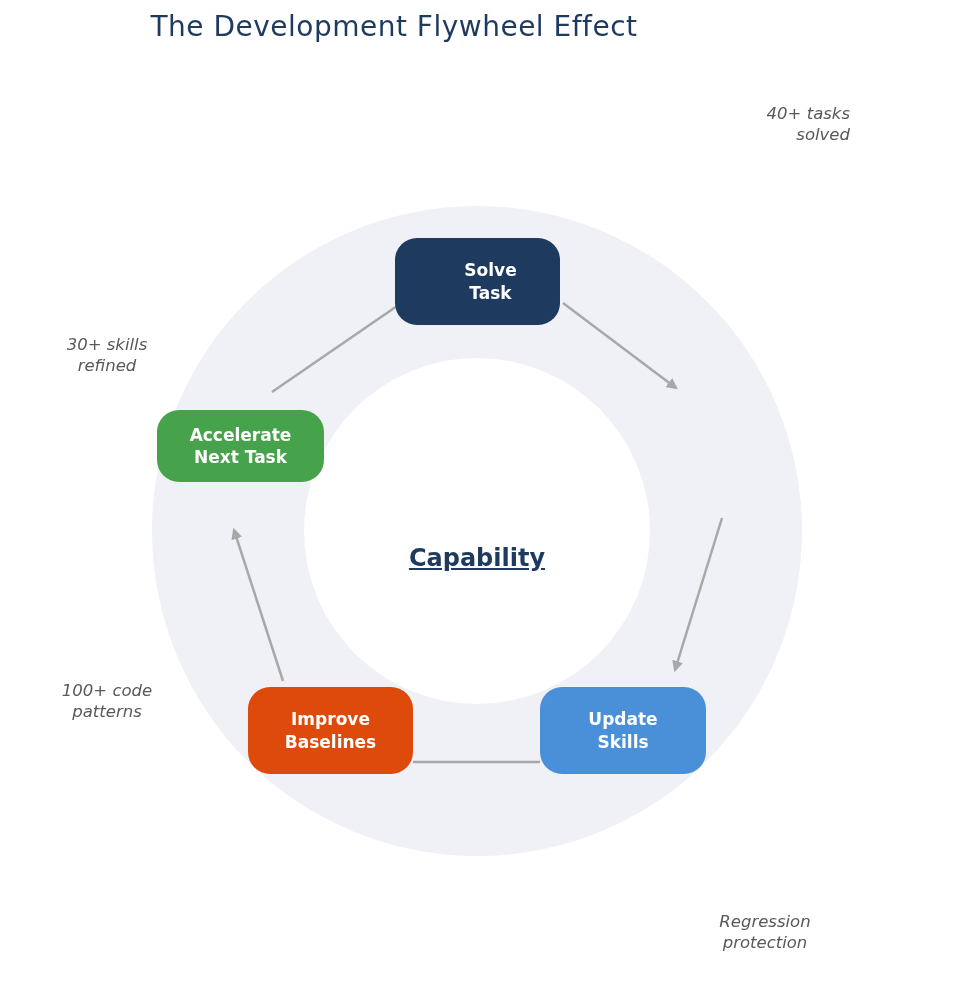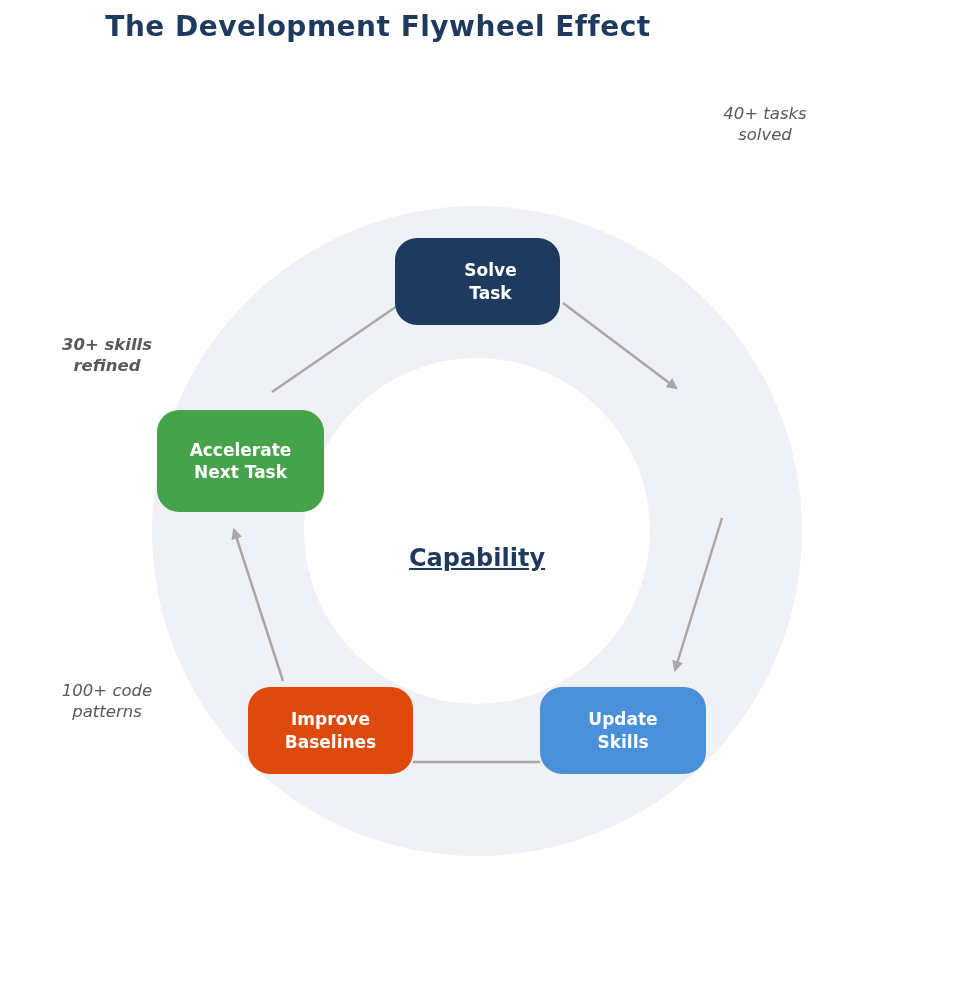--- a/index.html
+++ b/index.html
@@ -4,22 +4,22 @@
 <style>
   * { margin: 0; padding: 0; box-sizing: border-box; }
   html, body { background: #ffffff; }
   body {
     font-family: "DejaVu Sans", "Liberation Sans", sans-serif;
     width: 954px; height: 1007px; position: relative; overflow: hidden;
   }
   .stage { position: absolute; left: 0; top: 0; width: 954px; height: 1007px; }
 
   .diagram-title {
-    position: absolute; left: 0; top: 10px; width: 756px;
-    text-align: center; font-size: 28px; font-weight: bold;
+    position: absolute; left: 16px; top: 10px; width: 756px;
+    text-align: center; font-size: 28px; font-weight: normal;
     letter-spacing: 0.5px;
   }
 
   .ring-outer {
     position: absolute; left: 152px; top: 206px;
     width: 650px; height: 650px; border-radius: 50%;
   }
   .ring-inner {
     position: absolute; left: 304px; top: 358px;
     width: 346px; height: 346px; border-radius: 50%;
@@ -31,35 +31,35 @@
   .node {
     position: absolute; border-radius: 22px;
     display: flex; align-items: center; justify-content: center;
     color: #ffffff; font-weight: bold; font-size: 17px;
     line-height: 1.3; text-align: center; white-space: pre-line;
   }
   .node-solve      { left: 395px; top: 238px; width: 165px; height: 87px; padding-left: 26px; }
   .node-extract    { left: 631px; top: 410px; width: 164px; height: 86px; }
   .node-update     { left: 540px; top: 687px; width: 166px; height: 87px; }
   .node-improve    { left: 248px; top: 687px; width: 165px; height: 87px; }
-  .node-accelerate { left: 157px; top: 410px; width: 167px; height: 102px; }
+  .node-accelerate { left: 157px; top: 410px; width: 167px; height: 72px; }
 
   .center-line {
     position: absolute; left: 304px; width: 346px; height: 30px;
     text-align: center; font-size: 24px; font-weight: bold;
   }
   .center-line-1 { top: 497px; }
   .center-line-2 { top: 544px; }
 
   .annotation {
     position: absolute; width: 170px; text-align: center;
     font-style: italic; font-size: 16.5px; line-height: 1.26;
     white-space: pre-line;
   }
-  .ann-tasks      { left: 680px; top: 104px; }
+  .ann-tasks      { left: 680px; top: 104px; text-align: right; }
   .ann-skills     { left: 22px;  top: 335px; }
   .ann-code       { left: 22px;  top: 681px; }
   .ann-regression { left: 680px; top: 912px; }
 </style>
 </head>
 <body>
 
 <div class="stage">
 
   <div class="diagram-title" style="color: rgb(30, 58, 95);">The Development Flywheel Effect</div>
@@ -90,18 +90,20 @@
   <div class="node node-update" style="background-color: rgb(74, 144, 217);">Update
 Skills</div>
 
   <div class="node node-accelerate" style="background-color: rgb(71, 163, 75);">Accelerate
 Next Task</div>
 
   <div class="center-line center-line-2" style="color: rgb(30, 58, 95); text-decoration: underline;">Capability</div>
 
   <div class="annotation ann-tasks" style="color: rgb(89, 89, 89);">40+ tasks
 solved</div>
-  <div class="annotation ann-skills" style="color: rgb(89, 89, 89); font-weight: bold;">30+ skills
+  <div class="annotation ann-skills" style="color: rgb(89, 89, 89);">30+ skills
 refined</div>
   <div class="annotation ann-code" style="color: rgb(89, 89, 89);">100+ code
 patterns</div>
+  <div class="annotation ann-regression" style="color: rgb(89, 89, 89);">Regression
+protection</div>
 
 </div>
 
 </body></html>

